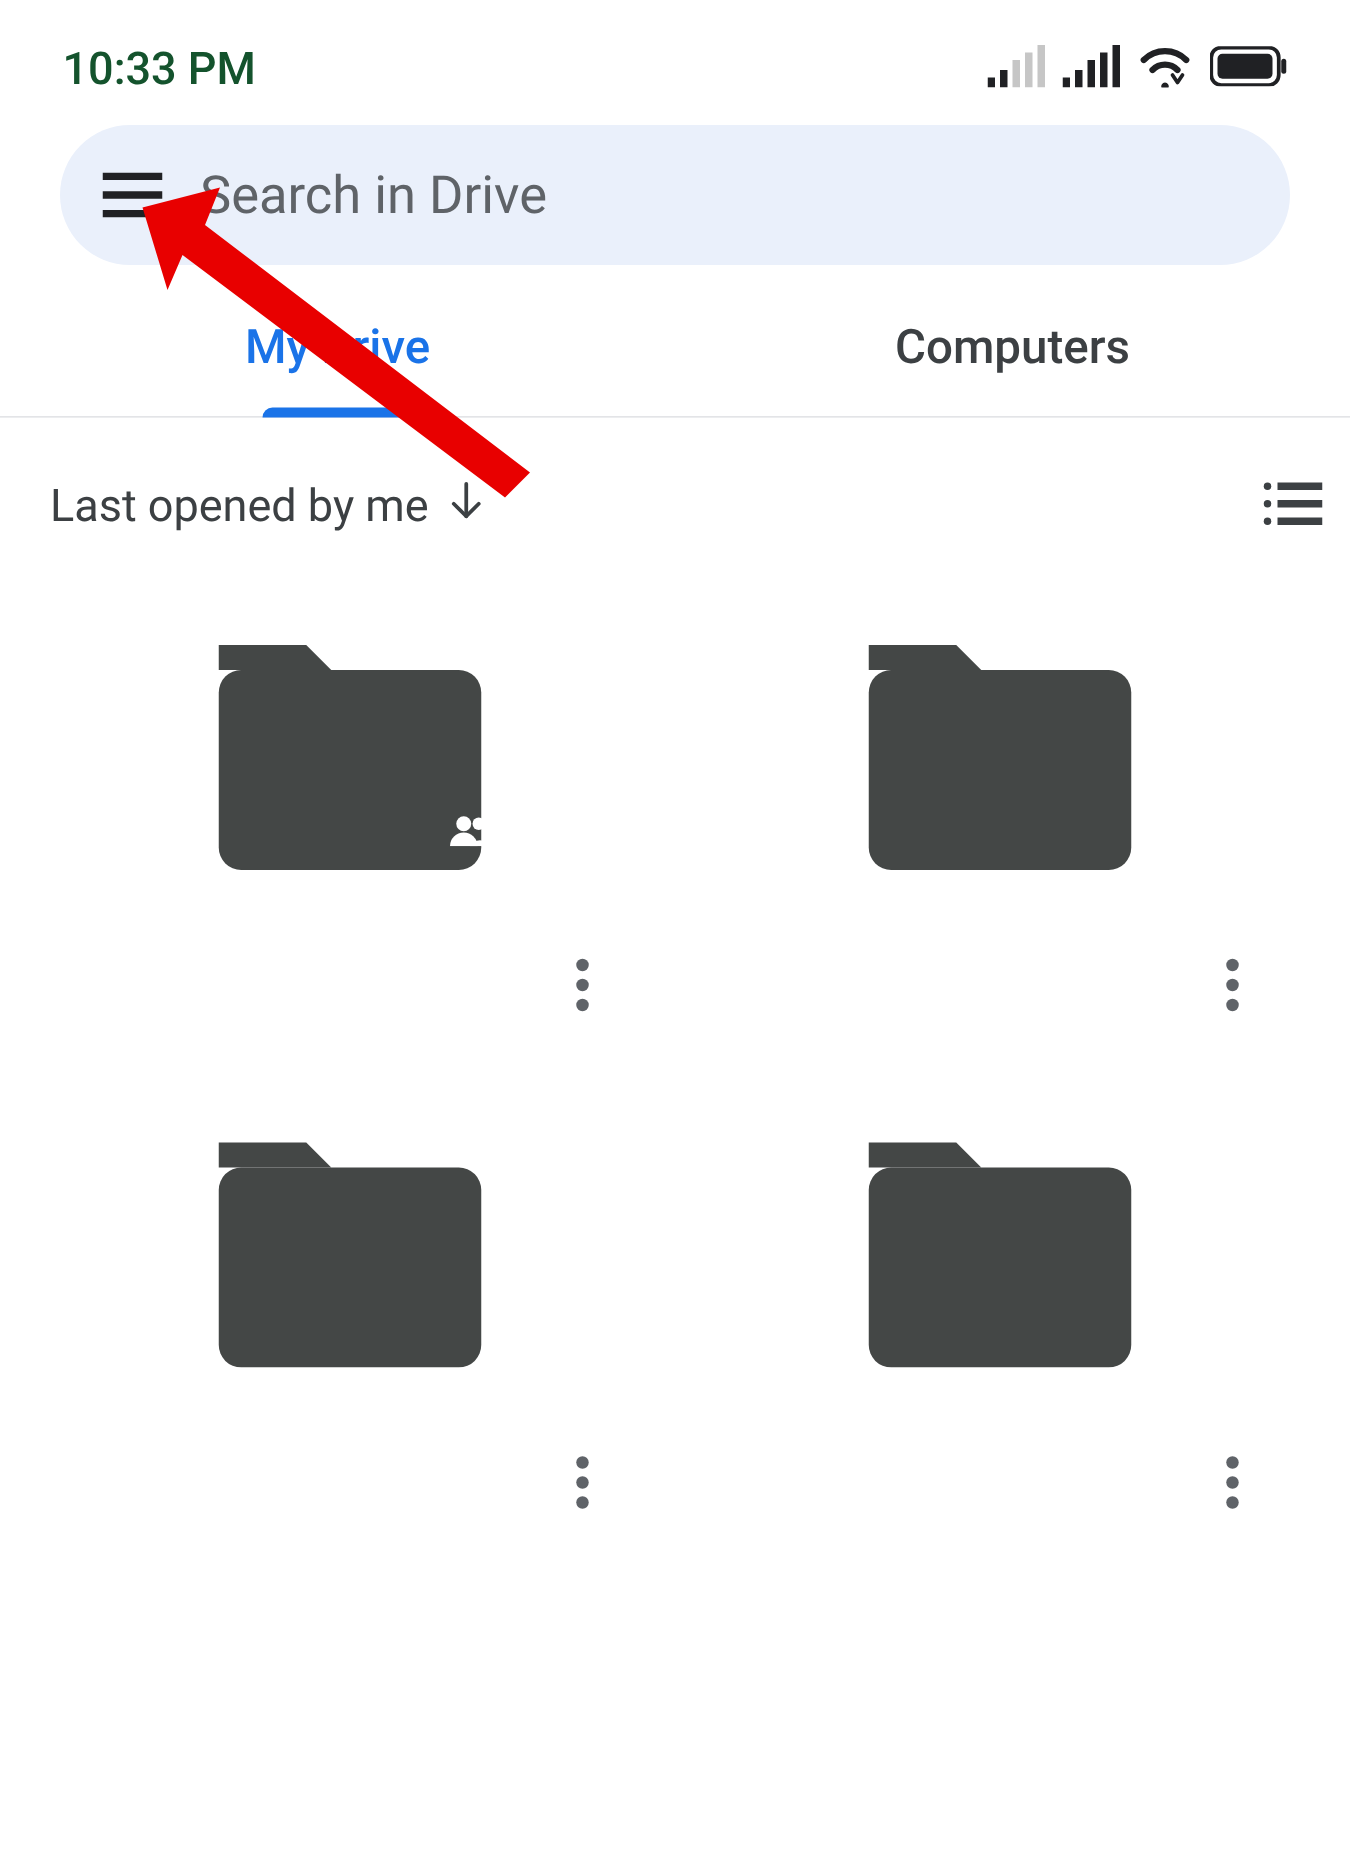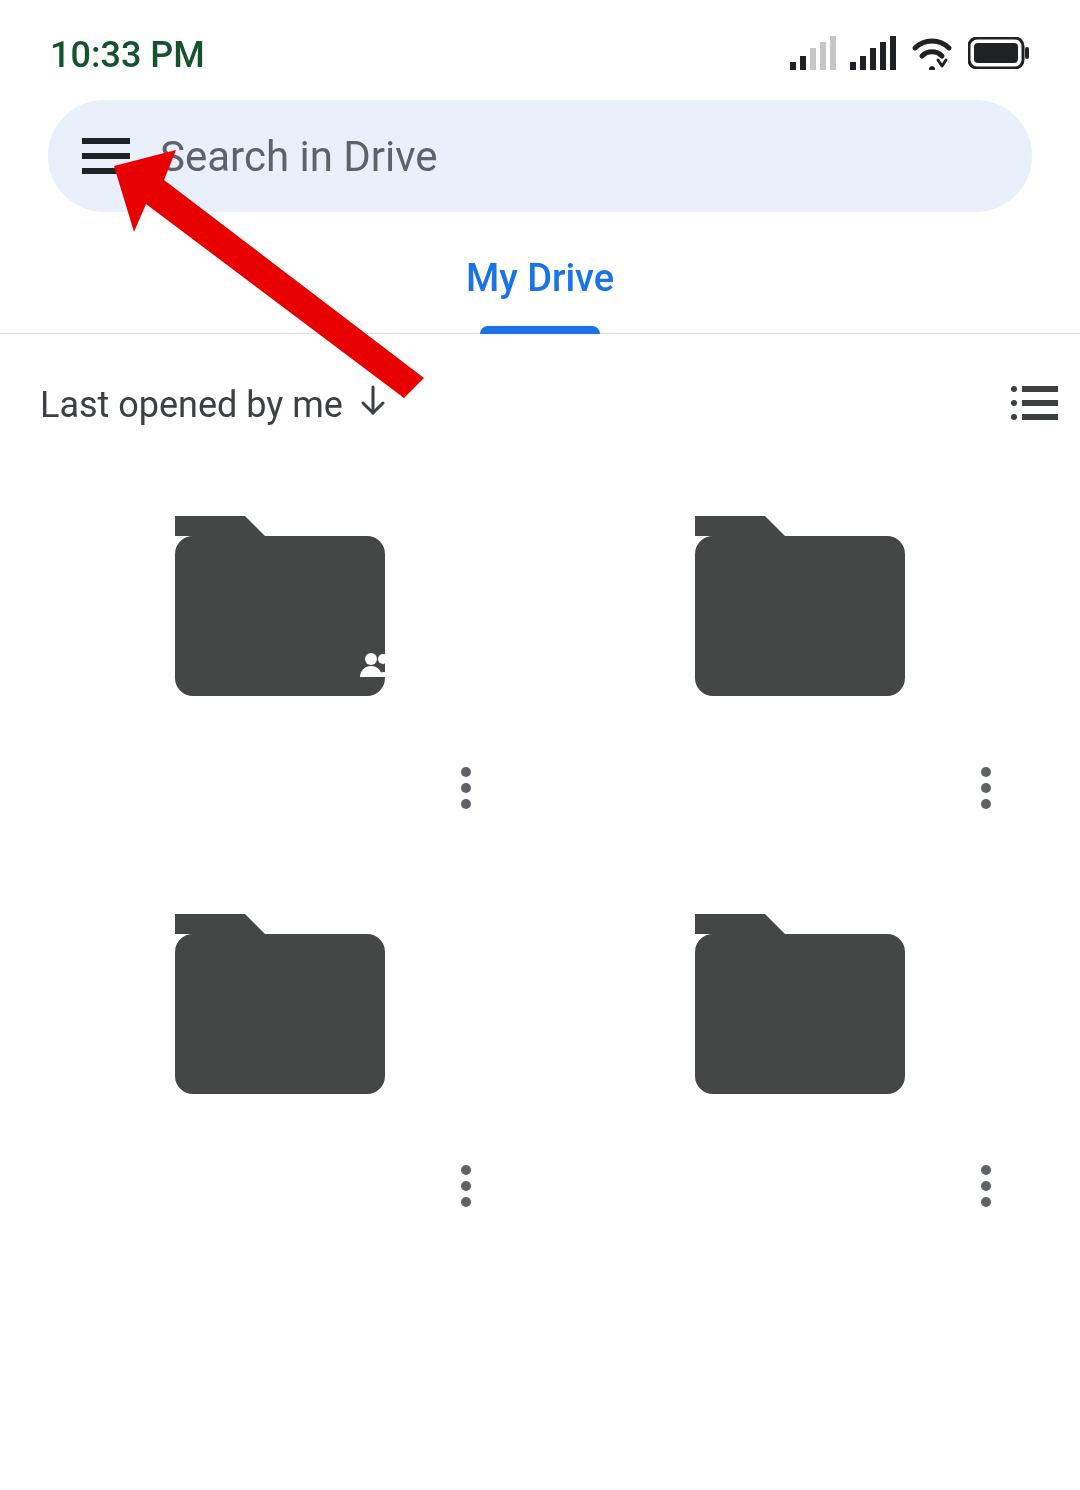--- a/index.html
+++ b/index.html
@@ -188,20 +188,23 @@
       </svg>
     </span>
     <span class="search-placeholder">Search in Drive</span>
   </div>
 </div>
 
 <div class="tabs">
   <div class="tab active">
     <span>My Drive</span>
   </div>
+  <div class="tab">
+    <span>Computers</span>
+  </div>
 </div>
 
 <div class="sort-row">
   <div class="sort-label-wrap">
     <span>Last opened by me</span>
     <span>
       <svg width="28" height="32" viewBox="0 0 28 32">
         <line x1="14" y1="2" x2="14" y2="28" stroke="#3c4043" stroke-width="3" stroke-linecap="round"></line>
         <polyline points="4,18 14,28 24,18" stroke="#3c4043" stroke-width="3" fill="none" stroke-linecap="round" stroke-linejoin="round"></polyline>
       </svg>

